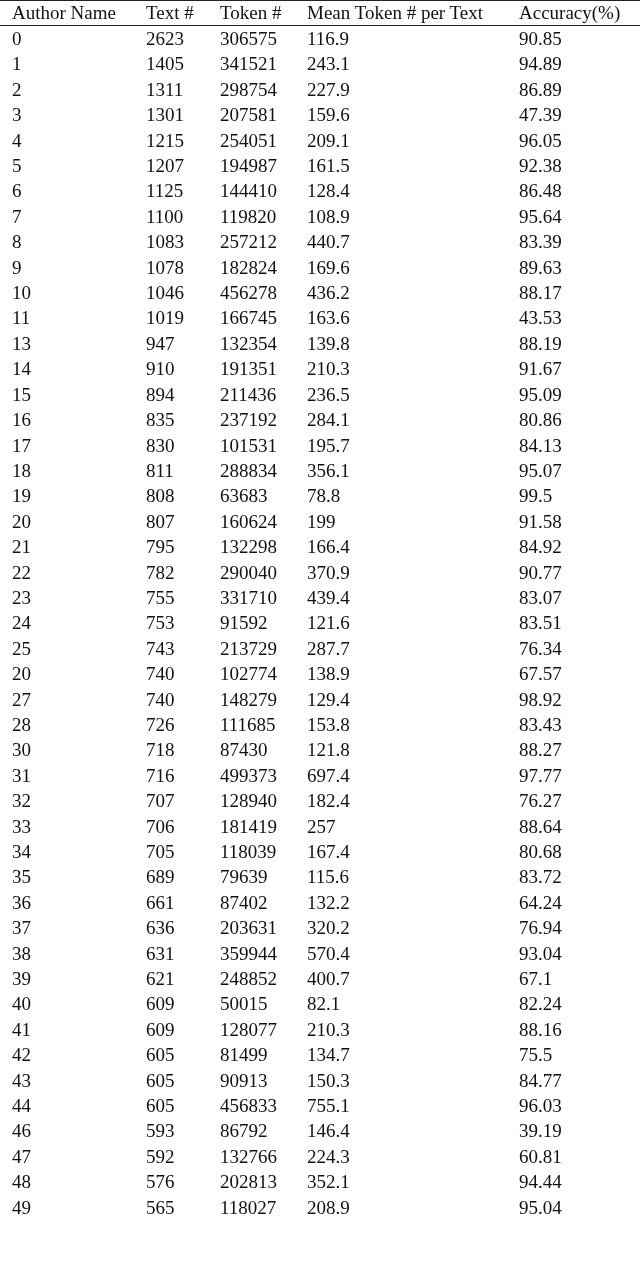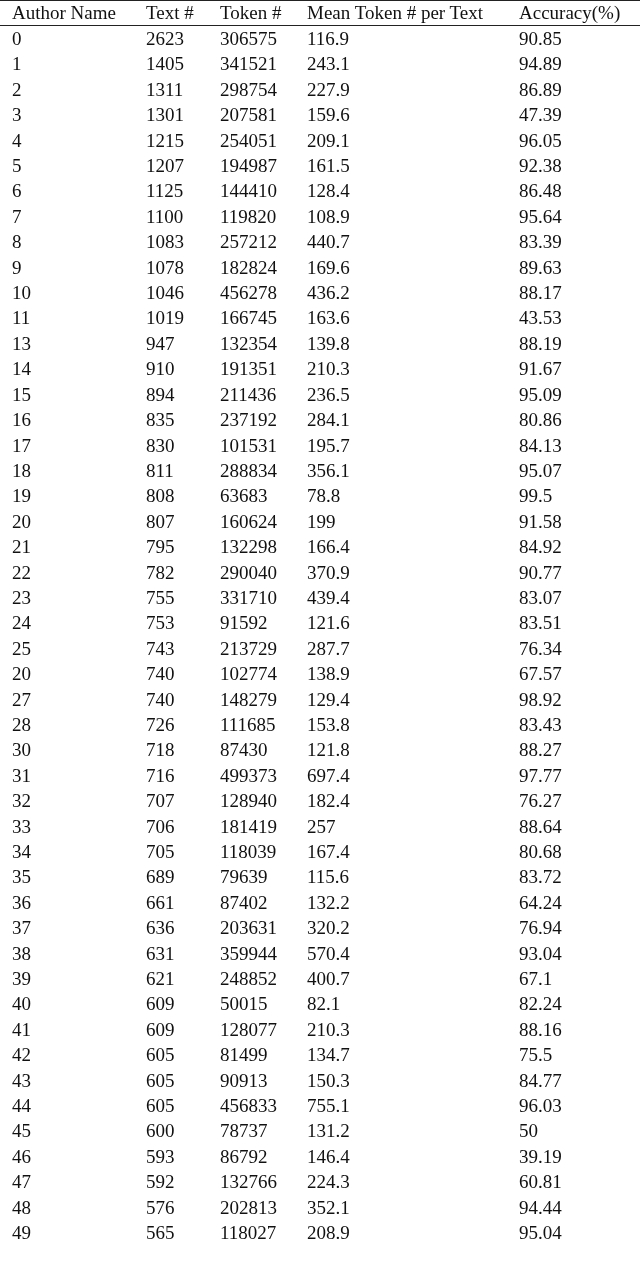--- a/index.html
+++ b/index.html
@@ -330,27 +330,20 @@
         <td class="c4">84.77</td>
       </tr>
       <tr>
         <td class="c0">44</td>
         <td class="c1">605</td>
         <td class="c2">456833</td>
         <td class="c3">755.1</td>
         <td class="c4">96.03</td>
       </tr>
       <tr>
-        <td class="c0">45</td>
-        <td class="c1">600</td>
-        <td class="c2">78737</td>
-        <td class="c3">131.2</td>
-        <td class="c4">50</td>
-      </tr>
-      <tr>
         <td class="c0">46</td>
         <td class="c1">593</td>
         <td class="c2">86792</td>
         <td class="c3">146.4</td>
         <td class="c4">39.19</td>
       </tr>
       <tr>
         <td class="c0">47</td>
         <td class="c1">592</td>
         <td class="c2">132766</td>

